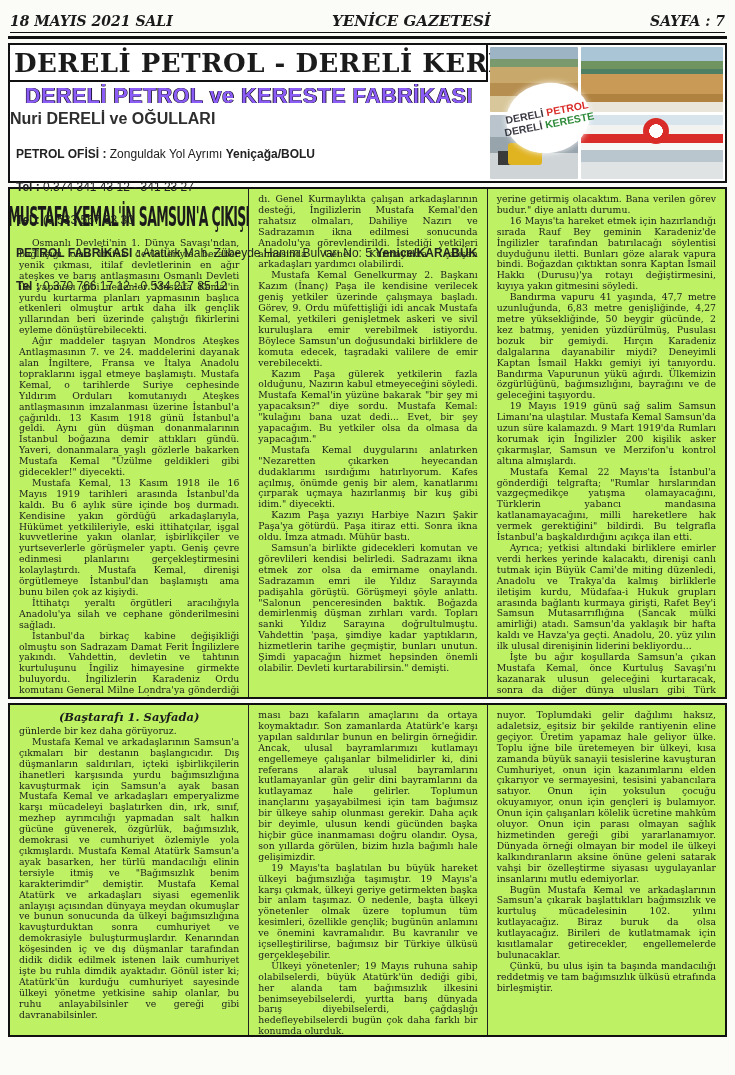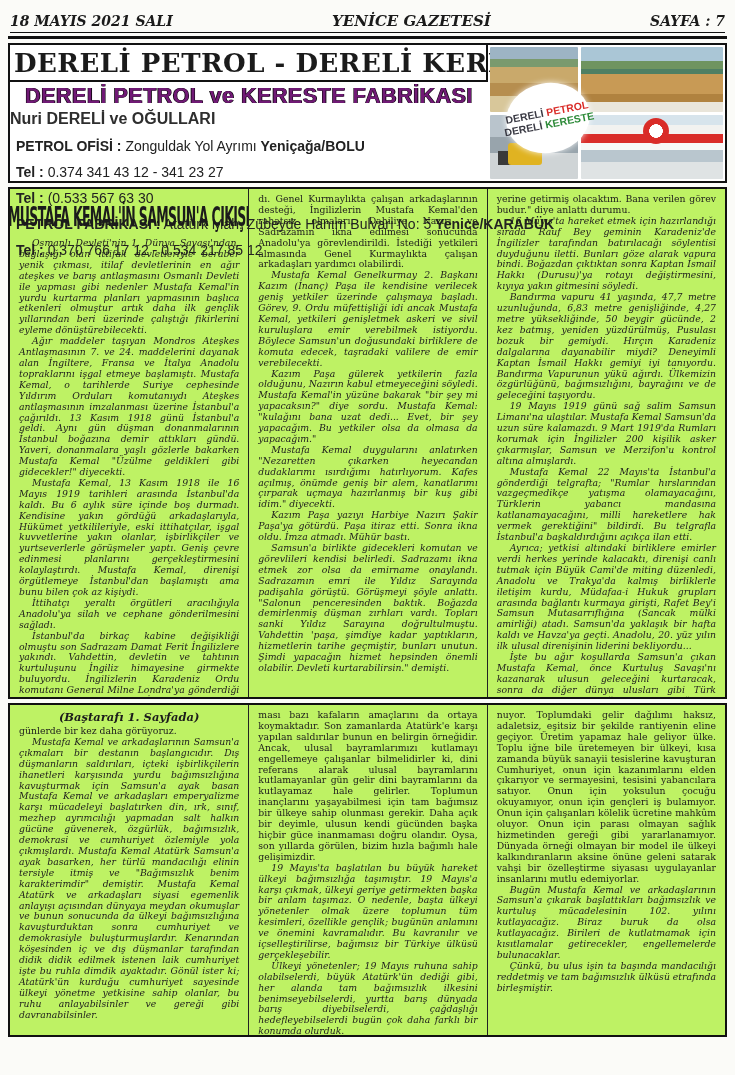--- a/index.html
+++ b/index.html
@@ -11,27 +11,27 @@
              border-bottom:1.5px solid #111;padding-bottom:2px;}
   .pg-header .center{font-size:15px;}
   .thick-rule{height:3.5px;background:#111;margin:2.5px 8px 0;}
   
   .ad-box{margin:4px 8px 0;border:2.5px solid #111;height:136px;display:flex;background:#fff;}
   .ad-left{width:478px;box-sizing:border-box;}
   .ad-title{font-family:"DejaVu Serif",serif;font-weight:bold;font-size:26px;letter-spacing:.5px;
             text-align:center;padding:3px 4px 2px;border-bottom:2px solid #111;border-right:2px solid #111;
             white-space:nowrap;}
   .ad-subtitle{font-family:"Liberation Sans",sans-serif;font-weight:900;font-size:21.5px;
-               text-align:center;letter-spacing:.5px;margin-top:2px;color:#701a75;
+               text-align:center;letter-spacing:.5px;margin-top:2px;color:#8b5cf6;
                text-shadow:.6px 0 #000, -.6px 0 #000;}
   .ad-owner{font-family:"Liberation Sans",sans-serif;font-weight:bold;font-size:16px;
             color:#2e2e2e;margin:1px 0 3px;}
   .ad-contacts{padding:0 6px;}
-  .contact-line{font-family:"Liberation Sans",sans-serif;font-size:14px;color:#222;
-                margin:10px 0;white-space:nowrap;}
+  .contact-line{font-family:"Liberation Sans",sans-serif;font-size:12px;color:#222;
+                margin:19px 0;white-space:nowrap;}
   .contact-line .lbl,.contact-line .tail{font-weight:bold;}
   
   .ad-collage{position:relative;flex:1;margin:2px;display:grid;
               grid-template-columns:88px 1fr;grid-template-rows:1fr 1fr;gap:3px;}
   .photo{border-radius:1px;}
   .ph-lumber{background:linear-gradient(180deg,#9db4c4 0 18%,#7a9a6e 18% 30%,#c9a96b 30% 55%,#b68e4f 55% 75%,#d8c79a 75% 100%);}
   .ph-house{background:linear-gradient(180deg,#aac6d6 0 22%,#6f9460 22% 34%,#4f7f63 34% 42%,#c89a55 42% 72%,#b0823f 72% 84%,#e9e5da 84% 100%);}
   .ph-forklift{background:linear-gradient(180deg,#b9c4cc 0 35%,#98a4ac 35% 60%,#cfd4d6 60% 100%);position:relative;overflow:hidden;}
   .ph-forklift::after{content:"";position:absolute;left:18px;bottom:14px;width:34px;height:22px;
                       background:#e0b321;border-radius:3px;box-shadow:-14px 4px 0 -4px #3a3a3a;}
@@ -51,21 +51,21 @@
   .article-1{height:508px;}
   .article-2{height:330px;}
   .col{width:239px;box-sizing:border-box;padding:5px 9px 4px;overflow:hidden;}
   .col + .col{border-left:1.5px solid #222;}
   .headline-wrap{height:44px;display:flex;align-items:center;justify-content:center;overflow:visible;}
   .headline{font-family:"DejaVu Sans","Liberation Sans",sans-serif;font-weight:bold;font-size:16px;
             letter-spacing:-.8px;white-space:nowrap;transform:scale(.78,1.7);transform-origin:center;}
   .continued{font-family:"DejaVu Serif",serif;font-weight:bold;font-style:italic;font-size:11.5px;margin:0 0 2px;text-align:center;}
   .para{font-size:9.3px;line-height:10.9px;text-align:justify;margin:0;
         font-family:"DejaVu Serif",serif;}
-  .ind{text-indent:13px;font-style:italic;}
+  .ind{text-indent:13px;}
 </style>
 </head>
 <body>
 
 <div class="pg-header">
   <span>18 MAYIS 2021 SALI</span>
   <span class="center">YENİCE GAZETESİ</span>
   <span>SAYFA : 7</span>
 </div>
 <div class="thick-rule"></div>

